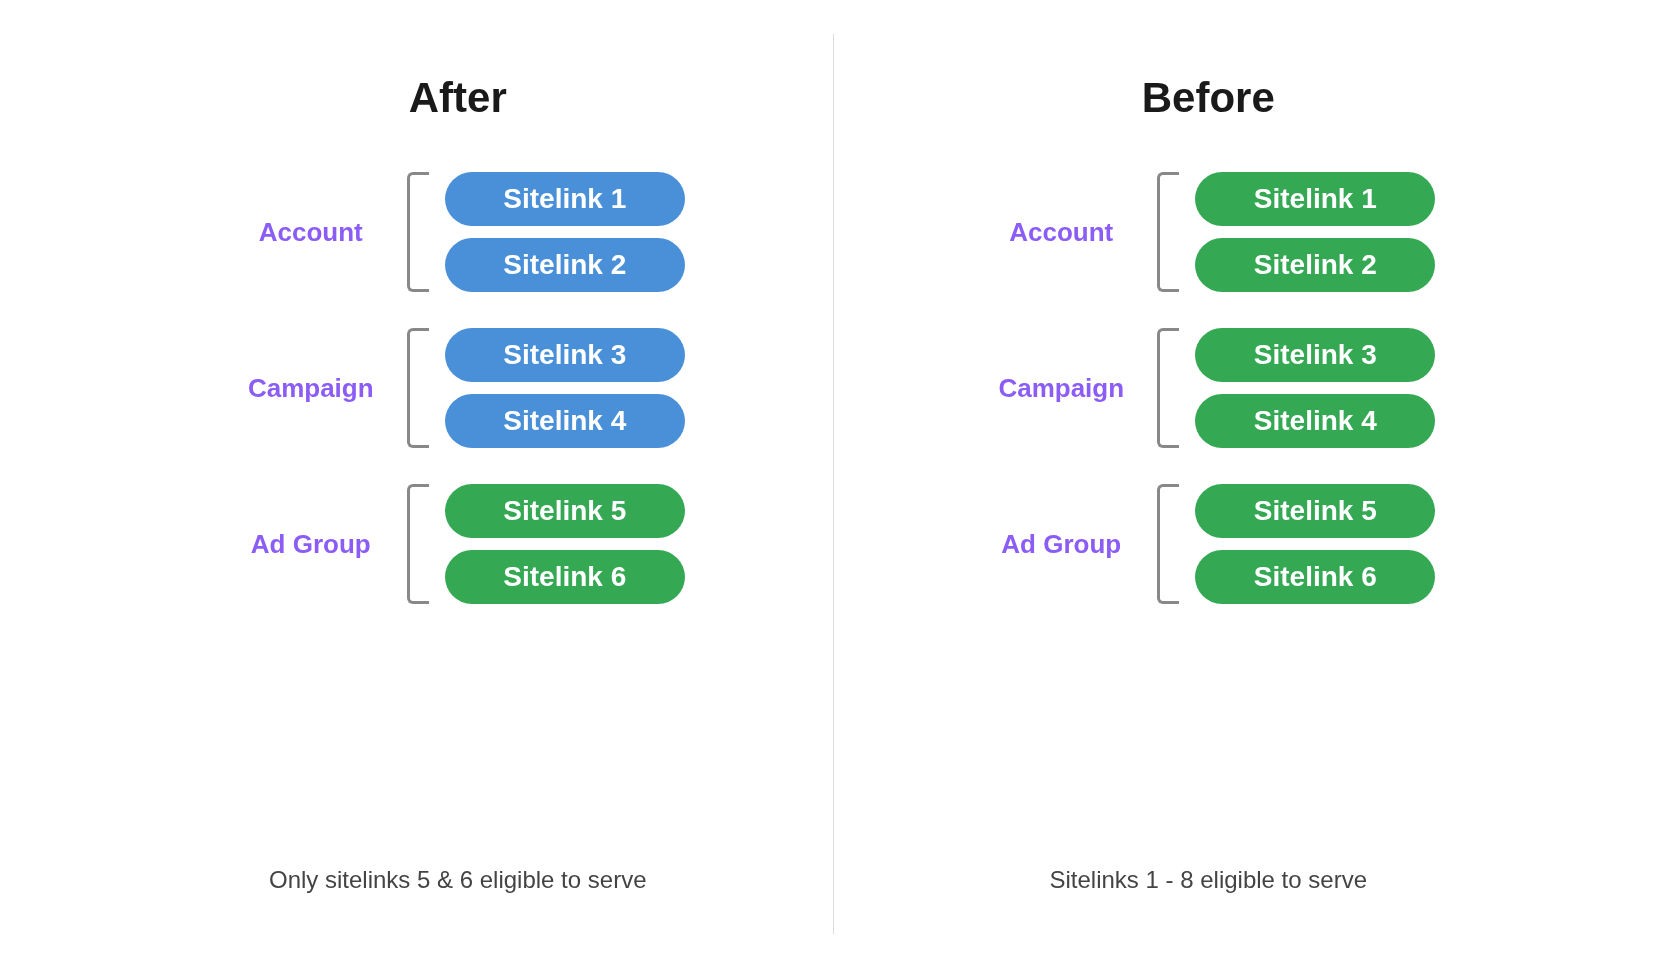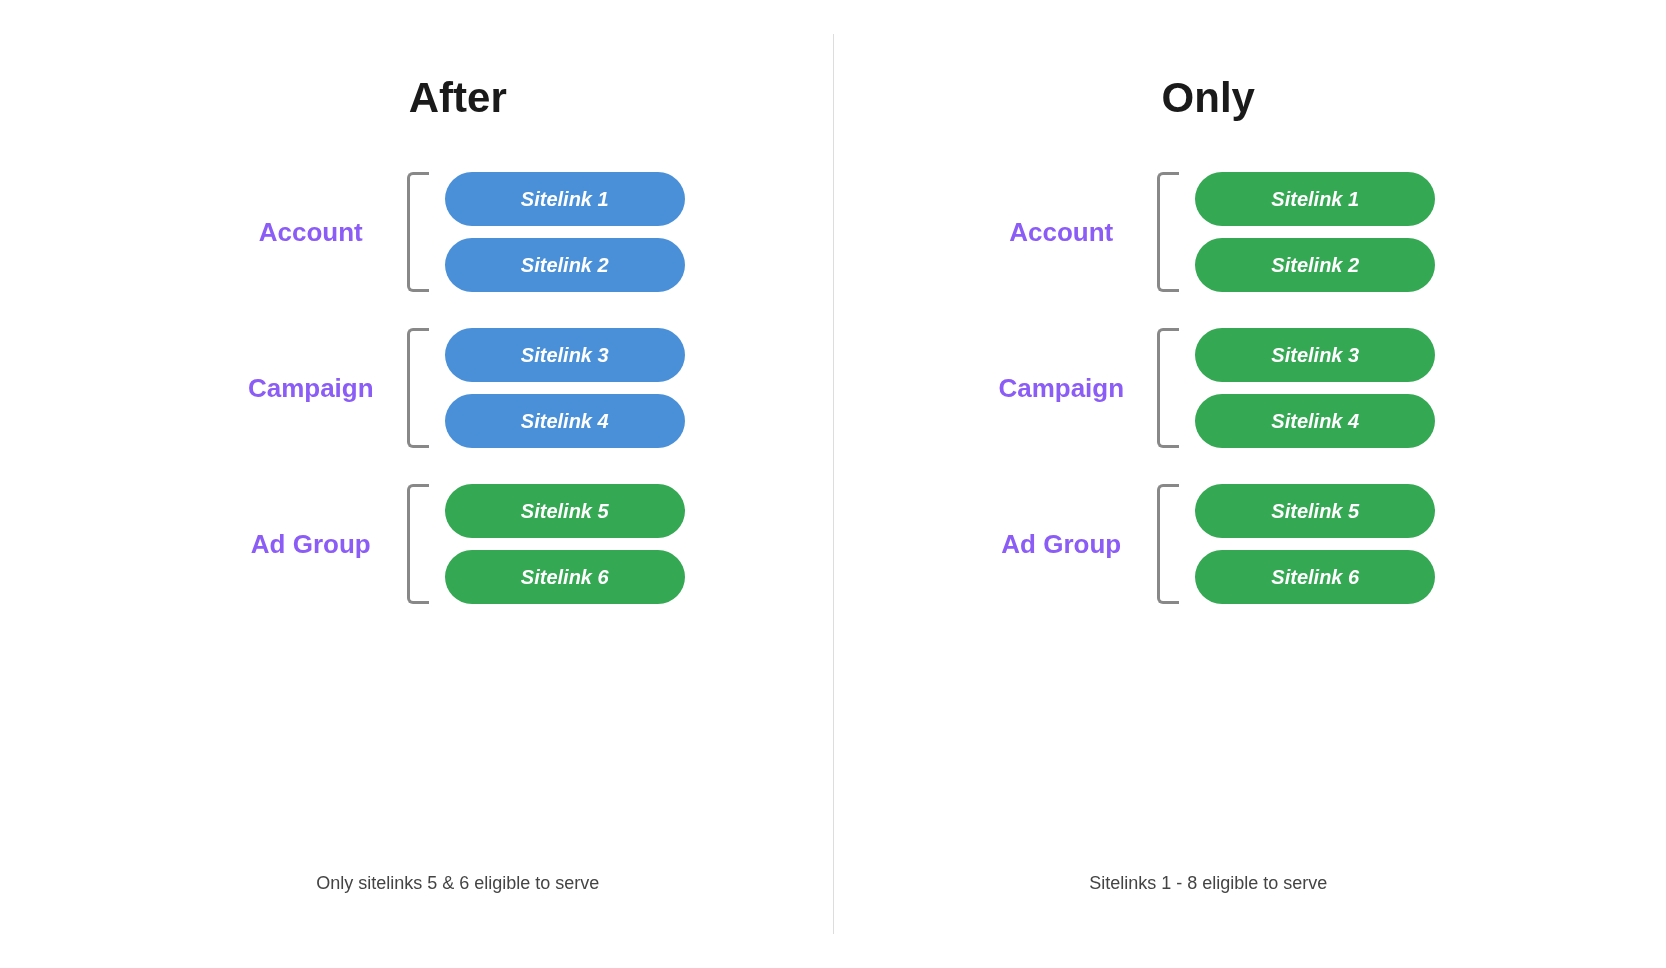--- a/index.html
+++ b/index.html
@@ -90,36 +90,35 @@
     }
 
     .sitelink-pill {
       display: flex;
       align-items: center;
       justify-content: center;
       width: 240px;
       height: 54px;
       border-radius: 28px;
       color: #ffffff;
-      font-size: 20px;
+      font-size: 28px;
       font-weight: 600;
-      font-style: italic;
     }
 
     .pill-blue {
       background-color: #4A90D9;
     }
 
     .pill-green {
       background-color: #34A853;
     }
 
     .footer-note {
       margin-top: auto;
-      font-size: 18px;
+      font-size: 24px;
       color: #444;
       text-align: center;
       padding-top: 24px;
     }
   </style>
 </head>
 <body>
 
 <div class="container">
 
@@ -155,21 +154,21 @@
           <div class="sitelinks-col">
             <div class="sitelink-pill pill-green">Sitelink 5</div>
             <div class="sitelink-pill pill-green">Sitelink 6</div>
           </div>
         </div>
       </div>
     <div class="footer-note">Only sitelinks 5 &amp; 6 eligible to serve</div>
   </div>
 
   <div class="panel">
-    <div class="panel-title">Only</div>
+    <div class="panel-title">Before</div>
     <div class="diagram">
 
     <div class="level-row">
           <div class="level-label">Account</div>
           <div class="bracket-container">
             <div class="bracket"></div>
           </div>
           <div class="sitelinks-col">
             <div class="sitelink-pill pill-green">Sitelink 1</div>
             <div class="sitelink-pill pill-green">Sitelink 2</div>

